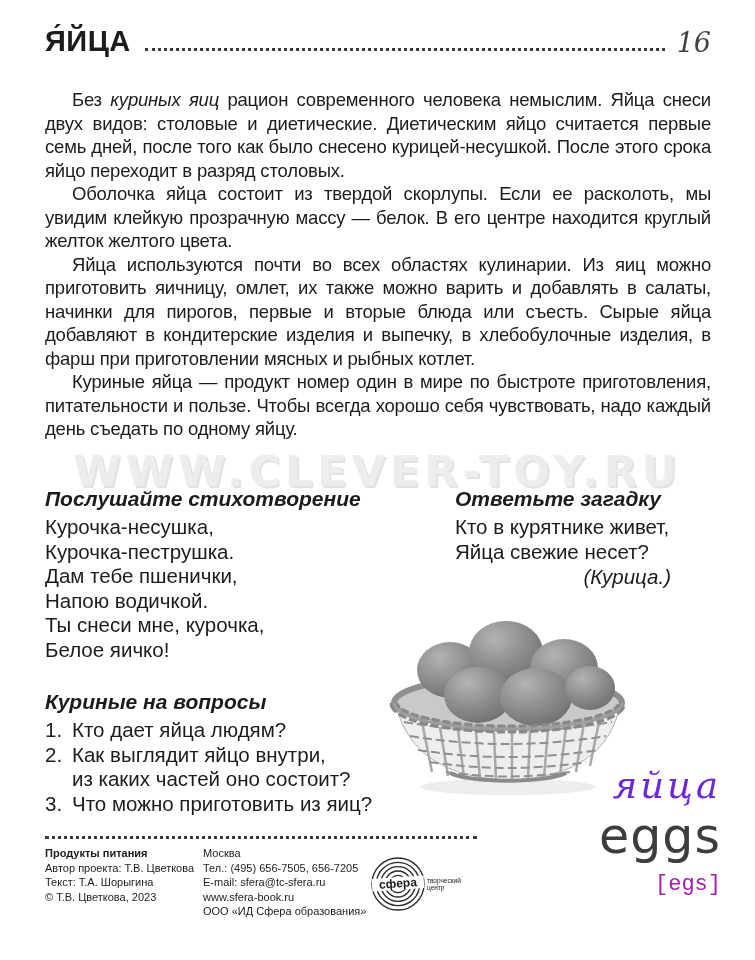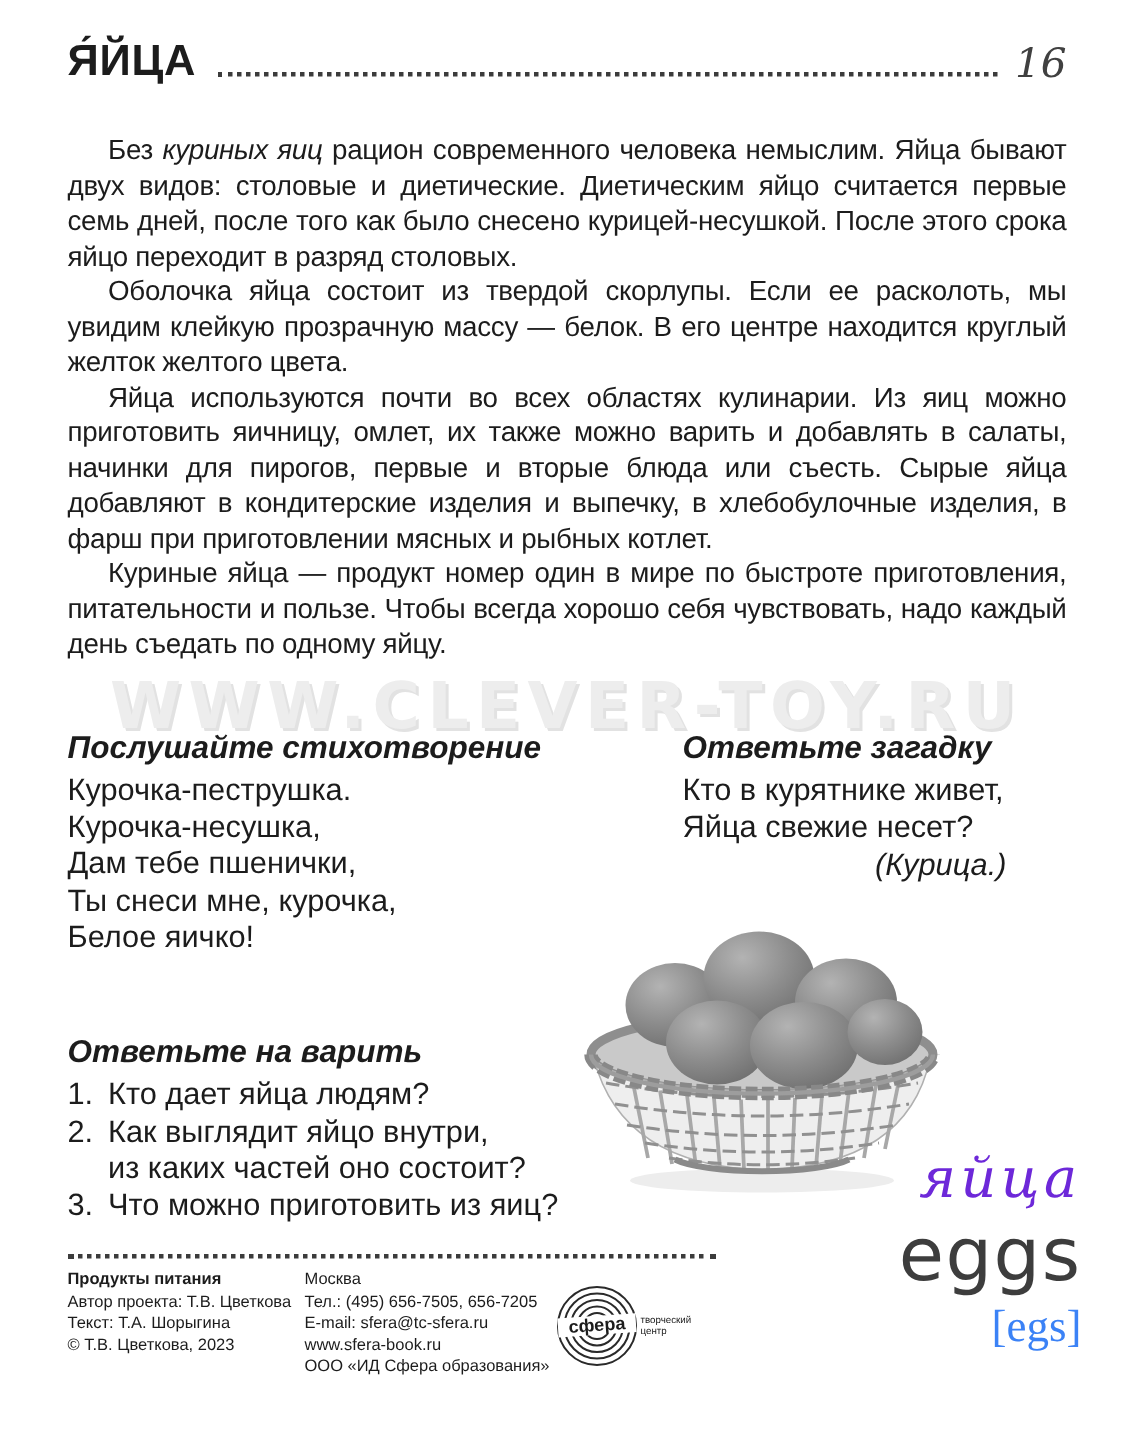--- a/index.html
+++ b/index.html
@@ -29,21 +29,21 @@
   .riddle .answer{font-style:italic;text-align:right;padding-right:46px;font-size:20.5px;line-height:26px;}
   .questions{position:absolute;left:45px;top:690px;width:375px;z-index:2;}
   .questions .item{display:flex;font-size:20.5px;line-height:24.5px;}
   .questions .num{width:27px;flex:none;}
   
   .basket{position:absolute;left:388px;top:600px;width:240px;height:200px;z-index:1;}
   
   .vocab{position:absolute;right:34px;top:763px;text-align:right;z-index:2;}
   .vocab .ru{font-family:"DejaVu Serif",serif;font-style:italic;font-size:37px;line-height:46px;letter-spacing:3px;color:#6d28d9;}
   .vocab .en{font-family:"DejaVu Sans",sans-serif;font-size:49px;line-height:56px;color:#3d3d3d;letter-spacing:1px;}
-  .vocab .tr{font-family:Liberation Serif, serif;font-size:30px;line-height:40px;color:#3b82f6;}
+  .vocab .tr{font-family:Liberation Mono, monospace;font-size:22px;line-height:40px;color:#a21caf;}
   
   .footer{position:absolute;left:45px;top:836px;width:432px;z-index:2;}
   .footer .fdots{height:0;border-top:3px dotted #3c3c3c;margin-bottom:7px;}
   .footer .cols{display:flex;}
   .footer .col1{width:158px;font-size:11px;line-height:14.5px;}
   .footer .col2{width:168px;font-size:11px;line-height:14.5px;}
   .footer .b{font-weight:bold;}
   .logoBox{display:flex;align-items:center;margin-top:4px;}
   .logoCap{width:38px;font-size:6.5px;line-height:7.5px;color:#222;margin-left:2px;}
 </style>
@@ -52,46 +52,47 @@
 
 <div class="page">
 
   <div class="hdr">
     <h1>Я́ЙЦА</h1>
     <div class="dots"></div>
     <div class="pagenum">16</div>
   </div>
 
   <div class="intro">
-    <p><span>Без </span><span class="it">куриных яиц</span><span> рацион современного человека немыслим. Яйца бывают двух видов: столовые и диетические. Диетическим яйцо считается первые семь дней, после того как было снесено курицей-несушкой. После этого срока яйцо переходит в разряд столовых.</span></p>
+    <p><span>Без </span><span class="it">куриных яиц</span><span> рацион современного человека немыслим. Яйца снеси двух видов: столовые и диетические. Диетическим яйцо считается первые семь дней, после того как было снесено курицей-несушкой. После этого срока яйцо переходит в разряд столовых.</span></p>
     <p>Оболочка яйца состоит из твердой скорлупы. Если ее расколоть, мы увидим клейкую прозрачную массу — белок. В его центре находится круглый желток желтого цвета.</p>
     <p>Яйца используются почти во всех областях кулинарии. Из яиц можно приготовить яичницу, омлет, их также можно варить и добавлять в салаты, начинки для пирогов, первые и вторые блюда или съесть. Сырые яйца добавляют в кондитерские изделия и выпечку, в хлебобулочные изделия, в фарш при приготовлении мясных и рыбных котлет.</p>
     <p>Куриные яйца — продукт номер один в мире по быстроте приготовления, питательности и пользе. Чтобы всегда хорошо себя чувствовать, надо каждый день съедать по одному яйцу.</p>
   </div>
 
   <div class="watermark">WWW.CLEVER-TOY.RU</div>
 
   <div class="poem">
     <p class="sec-heading">Послушайте стихотворение</p>
+    <div class="line">Курочка-несушка,</div>
     <div class="line">Курочка-пеструшка.</div>
-    <div class="line">Курочка-несушка,</div>
     <div class="line">Дам тебе пшенички,</div>
+    <div class="line">Напою водичкой.</div>
     <div class="line">Ты снеси мне, курочка,</div>
     <div class="line">Белое яичко!</div>
   </div>
 
   <div class="riddle">
     <p class="sec-heading">Ответьте загадку</p>
     <div class="line">Кто в курятнике живет,</div>
     <div class="line">Яйца свежие несет?</div>
     <div class="answer">(Курица.)</div>
   </div>
 
   <div class="questions">
-    <p class="sec-heading">Ответьте на варить</p>
+    <p class="sec-heading">Куриные на вопросы</p>
     <div class="item">
       <span class="num">1.</span>
       <div>
           <div>Кто дает яйца людям?</div>
         </div>
     </div>
     <div class="item">
       <span class="num">2.</span>
       <div>
         <div>Как выглядит яйцо внутри,</div>

